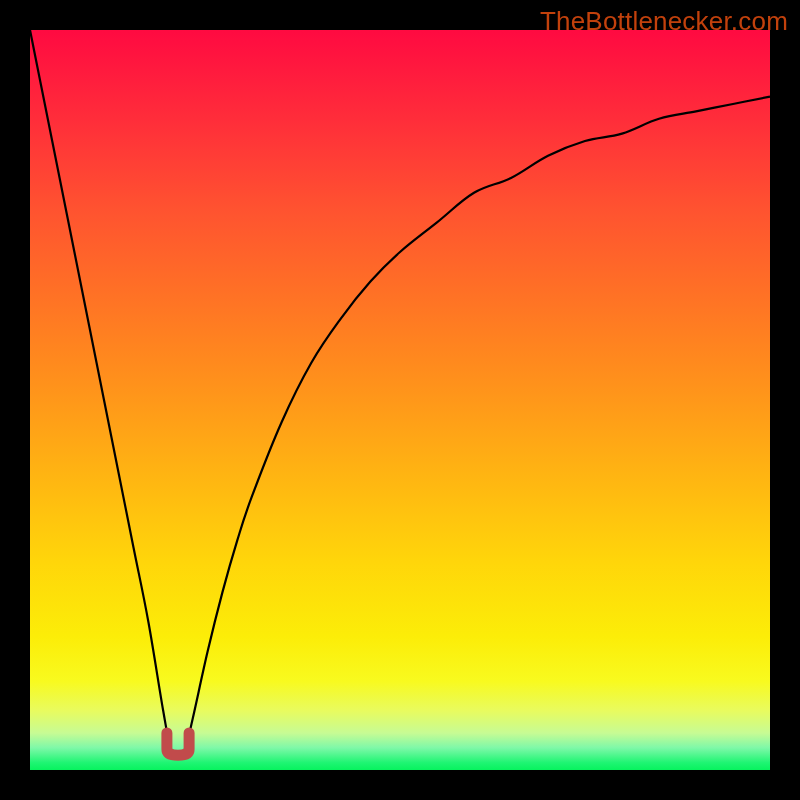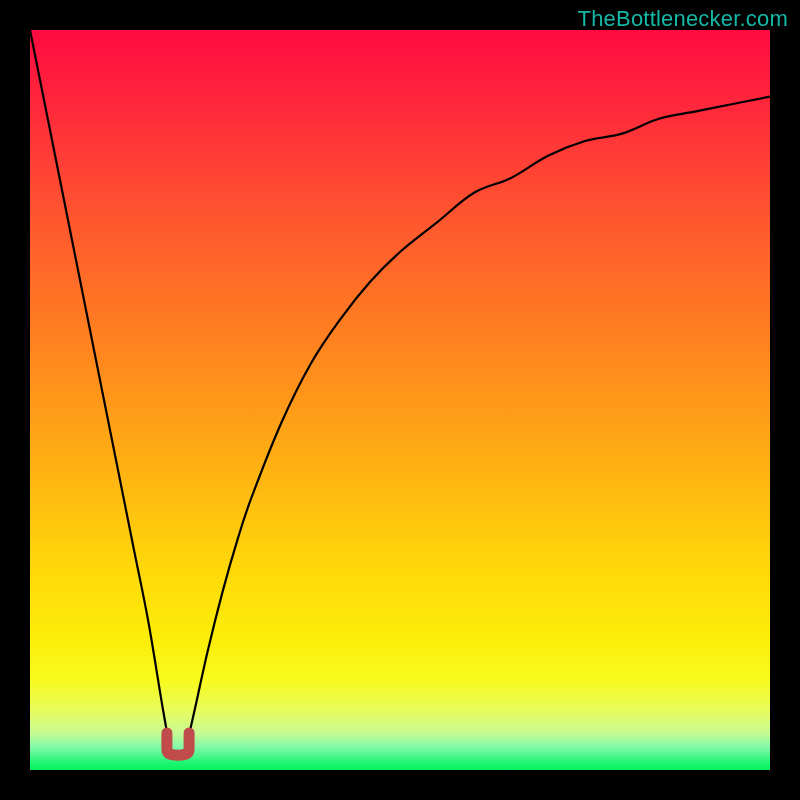--- a/index.html
+++ b/index.html
@@ -57,22 +57,22 @@
     fill: none;
     stroke: #c14b4b;
     stroke-width: 11;
     stroke-linecap: round;
     stroke-linejoin: round;
   }
   .watermark {
     position: absolute;
     top: 6px;
     right: 12px;
-    color: #14b8a6;
-    font-size: 22px;
+    color: #c2410c;
+    font-size: 26px;
     font-weight: 500;
     letter-spacing: 0.2px;
   }
 </style>
 </head>
 <body>
 
 <div class="container">
 
   <div class="plot-area">

